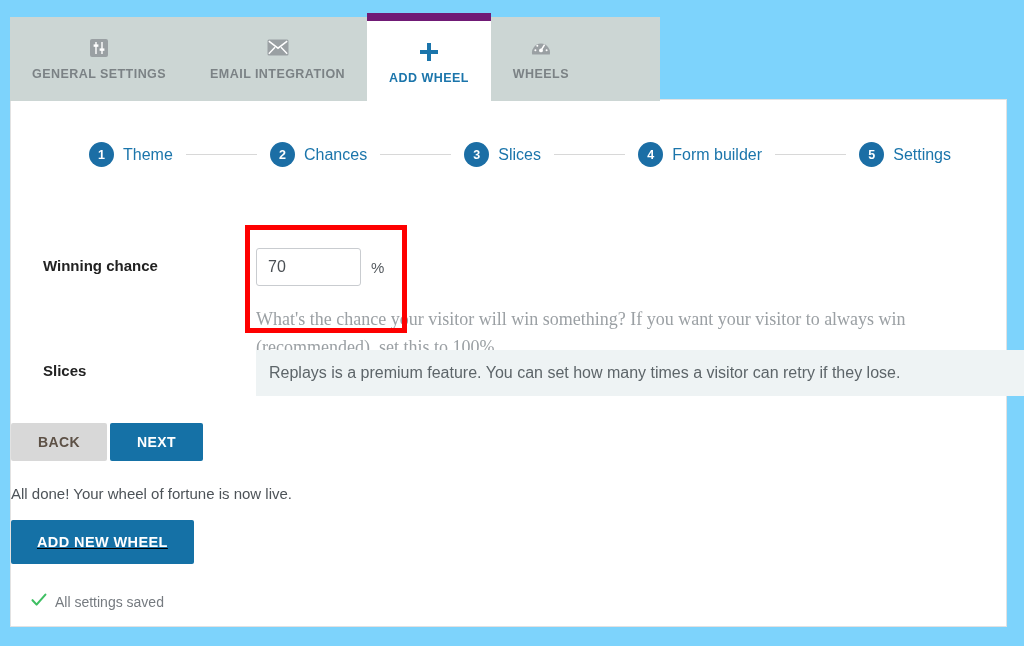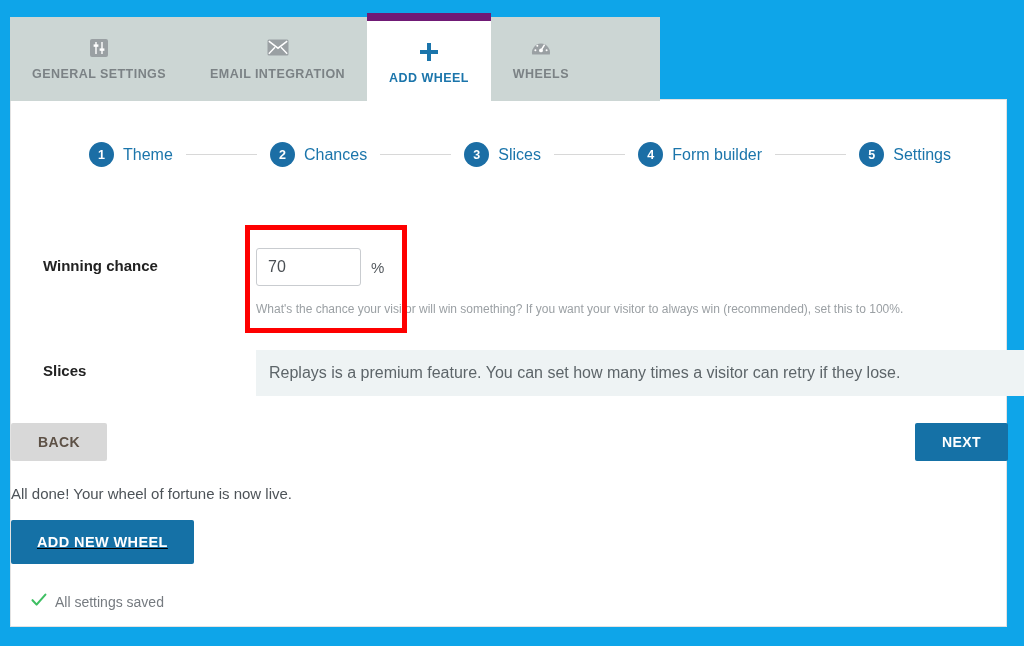--- a/index.html
+++ b/index.html
@@ -9,21 +9,21 @@
     height: 646px;
     background: #f1f1f1;
     font-family: "Liberation Sans", sans-serif;
     overflow: hidden;
   }
 
   #app {
     position: relative;
     width: 1024px;
     height: 646px;
-    background: #0ea5e9;
+    background: #7dd3fc;
   }
 
   
   .tab-strip {
     position: absolute;
     left: 10px;
     top: 17px;
     width: 650px;
     height: 84px;
     background: #ccd6d4;
@@ -169,25 +169,26 @@
     background: #ffffff;
     outline: none;
   }
 
   .pct {
     font-size: 15px;
     color: #54595e;
   }
 
   .help {
-    margin-top: 14px;
-    font-size: 12px;
+    margin-top: 20px;
+    font-size: 18px;
     line-height: 1.55;
     color: #9ba0a4;
     max-width: 700px;
+    font-family: Liberation Serif, serif;
   }
 
   
   #row-replays { left: 10px; top: 250px; width: 960px; }
   #row-replays .row-label { padding-top: 12px; }
 
   .notice {
     background: #eef3f4;
     color: #5d6569;
     font-size: 16px;
@@ -217,22 +218,22 @@
     cursor: pointer;
     border-radius: 2px;
   }
 
   .btn-row {
     position: absolute;
     left: 0;
     top: 323px;
     width: 997px;
     display: flex;
-    justify-content: space-between;
-    gap: 15px;
+    justify-content: flex-start;
+    gap: 3px;
   }
 
   .btn-back {
     background: #d8d8d8;
     color: #5d5146;
     padding: 11px 27px;
   }
 
   .btn-next {
     background: #1571a6;

